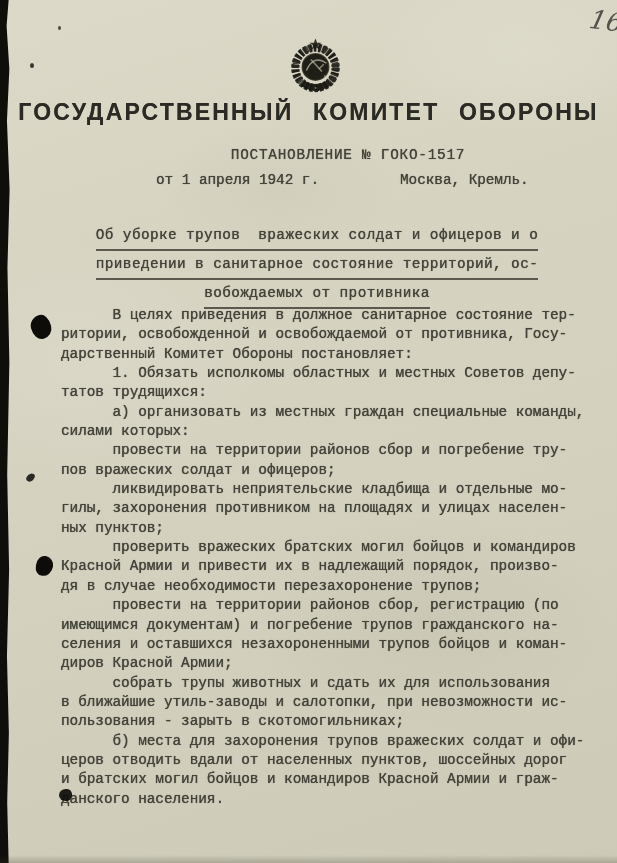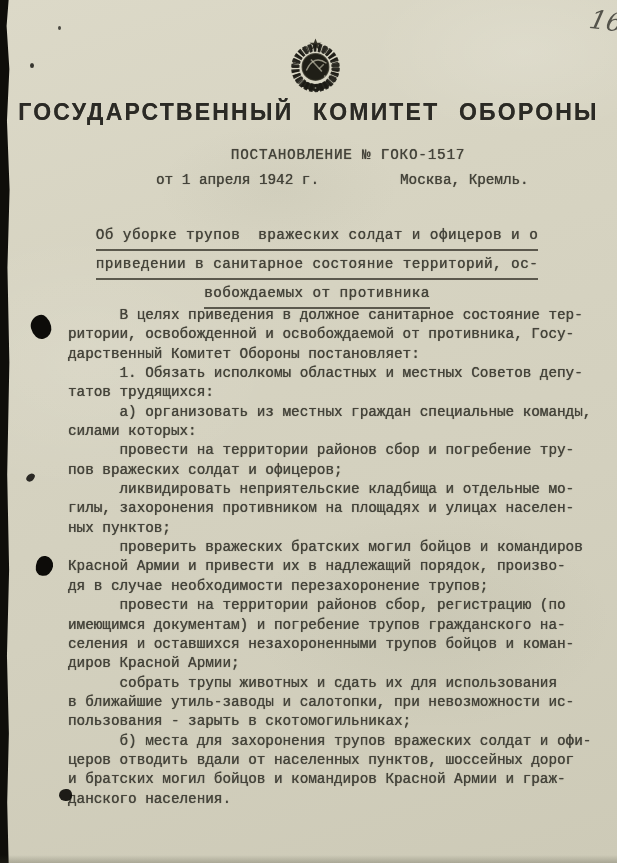--- a/index.html
+++ b/index.html
@@ -57,21 +57,21 @@
     position:absolute;left:62px;top:222px;width:510px;
     text-align:center;font-size:14.3px;letter-spacing:0.45px;
     line-height:26px;
   }
   .subject .u{
     display:inline-block;white-space:pre;
     border-bottom:2px solid rgba(60,58,48,0.8);
     padding-bottom:5px;line-height:17px;
   }
   .body-text{
-    position:absolute;left:68px;top:306px;width:540px;
+    position:absolute;left:61px;top:306px;width:540px;
     font-size:14.3px;line-height:19.35px;
   }
   .bline{white-space:pre;}
   .blot{position:absolute;background:#0d0c09;}
   .blot-1{left:31px;top:315px;width:20px;height:24px;border-radius:58% 42% 52% 48%/46% 54% 44% 56%;transform:rotate(-14deg);}
   .blot-2{left:36px;top:556px;width:17px;height:20px;border-radius:46% 54% 58% 42%/52% 48% 56% 44%;transform:rotate(9deg);}
   .blot-3{left:59px;top:789px;width:13px;height:12px;border-radius:55% 45% 48% 52%;opacity:0.92;}
   .speck-1{left:27px;top:473px;width:7px;height:9px;border-radius:70% 30% 60% 40%;transform:rotate(30deg);opacity:0.85;}
   .speck-2{left:30px;top:63px;width:4px;height:5px;border-radius:50%;opacity:0.8;}
   .speck-3{left:58px;top:26px;width:3px;height:4px;border-radius:50%;opacity:0.7;}

